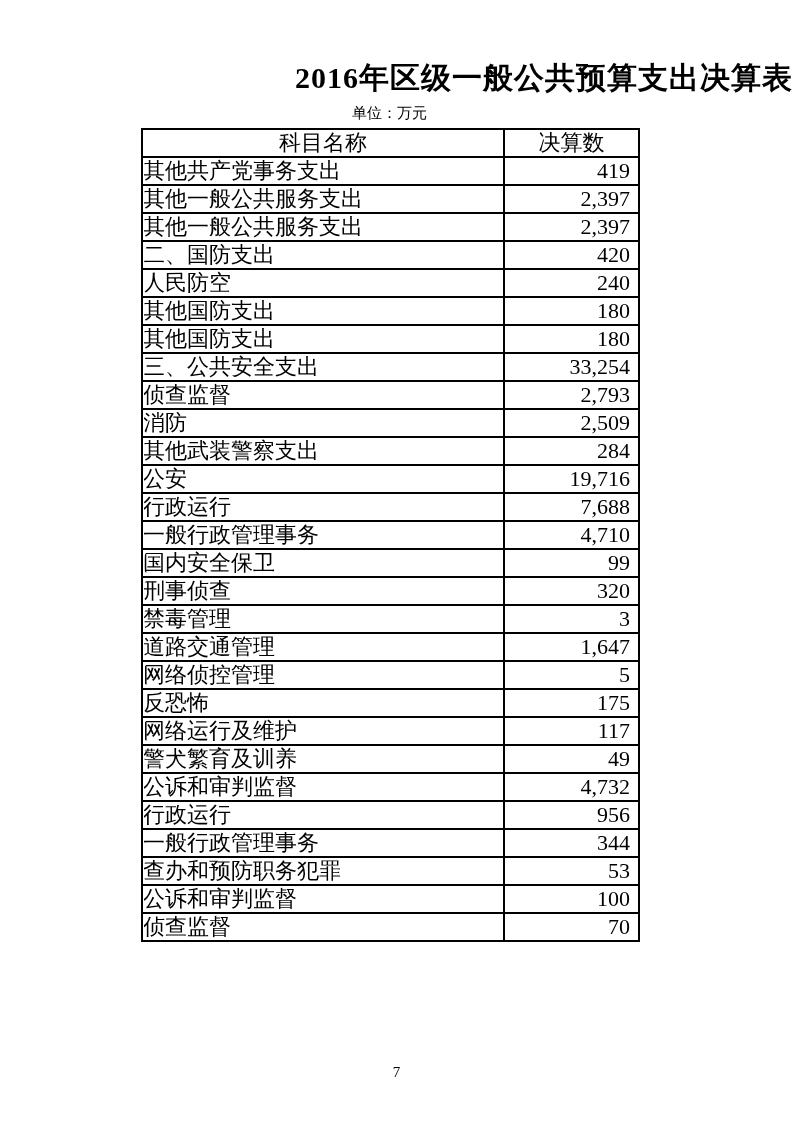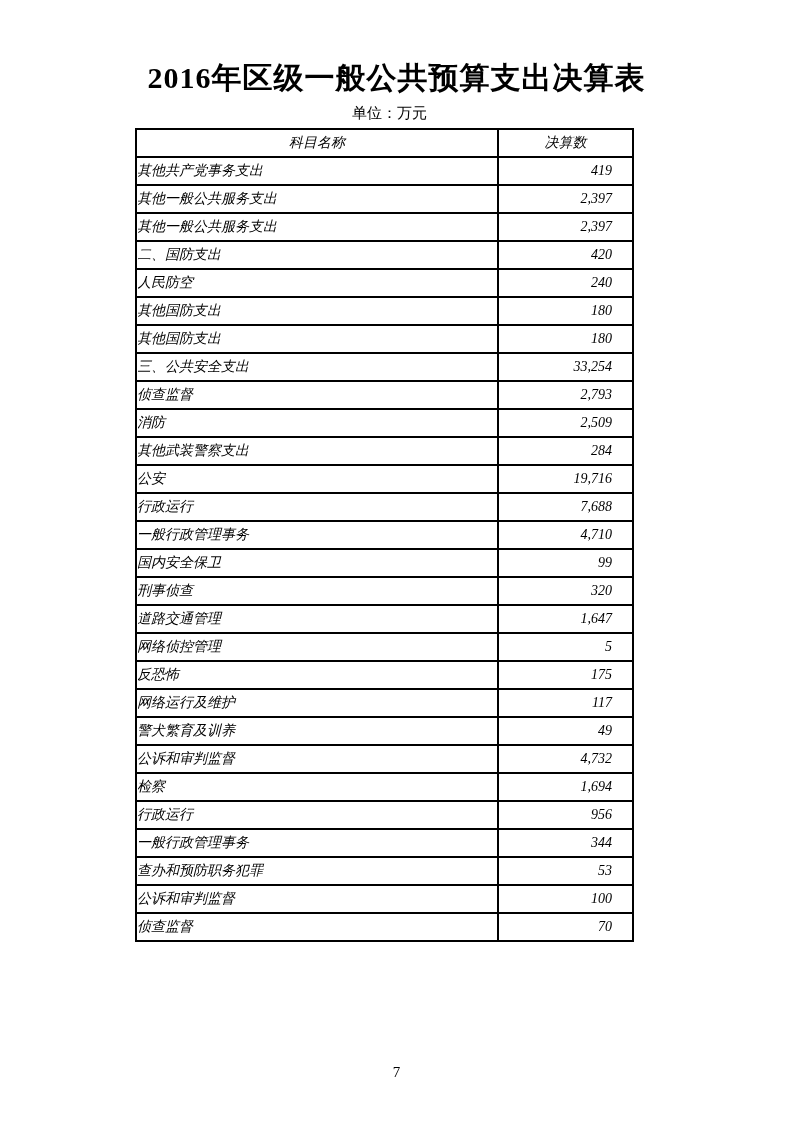--- a/index.html
+++ b/index.html
@@ -12,58 +12,57 @@
     height: 1122px;
     position: relative;
     font-family: "Liberation Serif", "DejaVu Serif", serif;
     color: #000000;
   }
   .doc-title {
     position: absolute;
     top: 58px;
     left: 0;
     width: 793px;
-    text-align: center;
+    text-align: right;
     font-size: 30px;
     font-weight: bold;
     letter-spacing: 1px;
     white-space: nowrap;
   }
   .unit-label {
     position: absolute;
     top: 104px;
     left: 141px;
     width: 497px;
     text-align: center;
     font-size: 15px;
   }
   .budget-table {
     position: absolute;
     top: 128px;
-    left: 135px;
+    left: 141px;
     width: 497px;
     border-collapse: collapse;
     table-layout: fixed;
-    font-size: 14px;
-    font-style: italic;
+    font-size: 22px;
   }
   .budget-table col.col-name  { width: 362px; }
   .budget-table col.col-value { width: 135px; }
   .budget-table th, .budget-table td {
     border: 2px solid #000000;
     height: 26px;
     padding: 0;
     line-height: 26px;
     overflow: hidden;
     white-space: nowrap;
     font-weight: normal;
   }
   .budget-table th { text-align: center; }
   .budget-table td.name  { text-align: left; border-radius: 9px;  }
-  .budget-table td.value { text-align: right; padding-right: 20px; }
+  .budget-table td.value { text-align: right; padding-right: 8px; }
   .indent-0 { padding-left: 4px; margin-top: 9px;  }
   .indent-1 { padding-left: 42px; }
   .indent-2 { padding-left: 58px; }
   .page-number {
     position: absolute;
     top: 1064px;
     left: 0;
     width: 793px;
     text-align: center;
     font-size: 15px;
@@ -146,20 +145,24 @@
       </tr>
       <tr>
         <td class="name indent-2">国内安全保卫</td>
         <td class="value">99</td>
       </tr>
       <tr>
         <td class="name indent-2">刑事侦查</td>
         <td class="value">320</td>
       </tr>
       <tr>
+        <td class="name indent-2">禁毒管理</td>
+        <td class="value">3</td>
+      </tr>
+      <tr>
         <td class="name indent-2">道路交通管理</td>
         <td class="value">1,647</td>
       </tr>
       <tr>
         <td class="name indent-2">网络侦控管理</td>
         <td class="value">5</td>
       </tr>
       <tr>
         <td class="name indent-2">反恐怖</td>
         <td class="value">175</td>
@@ -170,24 +173,20 @@
       </tr>
       <tr>
         <td class="name indent-2">警犬繁育及训养</td>
         <td class="value">49</td>
       </tr>
       <tr>
         <td class="name indent-2">公诉和审判监督</td>
         <td class="value">4,732</td>
       </tr>
       <tr>
-        <td class="name indent-1">检察</td>
-        <td class="value">1,694</td>
-      </tr>
-      <tr>
         <td class="name indent-2">行政运行</td>
         <td class="value">956</td>
       </tr>
       <tr>
         <td class="name indent-2">一般行政管理事务</td>
         <td class="value">344</td>
       </tr>
       <tr>
         <td class="name indent-2">查办和预防职务犯罪</td>
         <td class="value">53</td>

